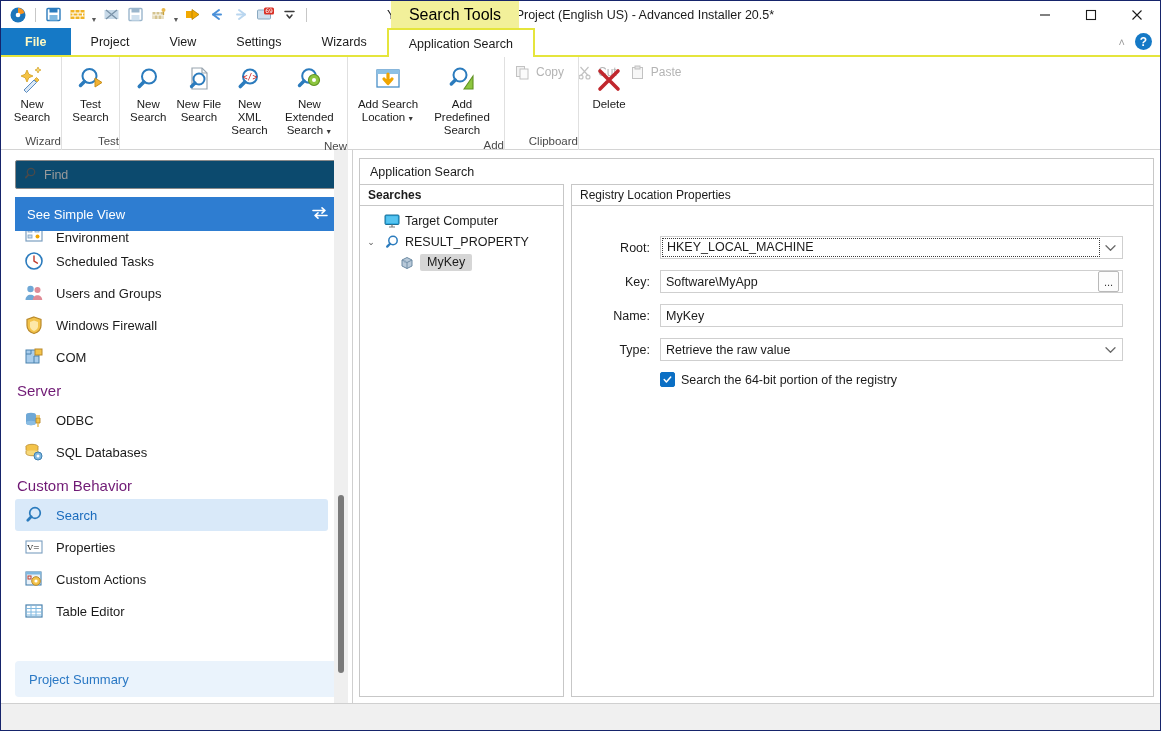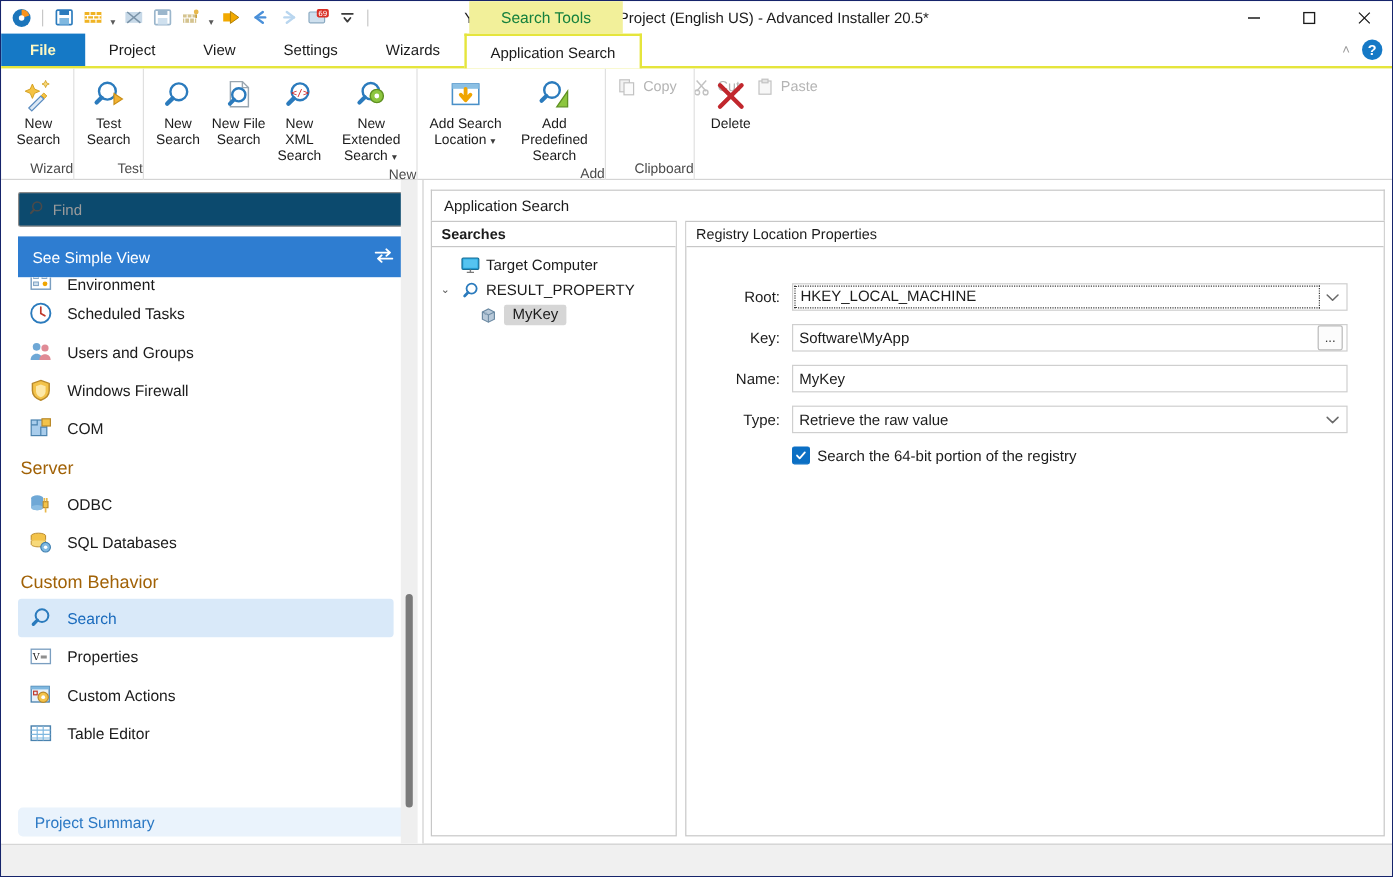--- a/index.html
+++ b/index.html
@@ -108,22 +108,22 @@
     margin-bottom: -2px;
     color: #1b1b1b;
     z-index: 3;
   }
   .ctx-band {
     position: absolute;
     left: 390px; top: 0;
     width: 128px; height: 27px;
     background: #f2f09a;
     display: flex; align-items: center; justify-content: center;
-    font-size: 13px;
-    color: #15803d;
+    font-size: 16px;
+    color: #000000;
     z-index: 2;
   }
   .tab-right {
     margin-left: auto;
     display: flex; align-items: center;
     padding-right: 8px;
     gap: 10px;
   }
   .chev-up { color: #9a9a9a; font-size: 11px; }
   .help-icon {
@@ -253,38 +253,38 @@
   }
   .nav-item.clipped { height: 14px; overflow: hidden; align-items: flex-end; }
   .nav-item.selected {
     background: #d9e9f9;
     color: #1a6bbd;
     border-radius: 3px;
   }
   .nav-item .ico { width: 22px; height: 22px; display:flex; align-items:center; justify-content:center; flex: none; }
   .nav-head {
     font-size: 15px;
-    color: #a16207;
+    color: #701a75;
     padding: 9px 0 5px 2px;
   }
   .sb-track {
     position: absolute;
     right: 4px; top: 0px;
     width: 14px; bottom: 0;
     background: #efefef;
   }
   .sb-thumb {
     position: absolute;
     left: 4px;
     width: 6px;
     background: #7a7a7a;
     border-radius: 3px;
   }
   .proj-summary {
-    height: 24px;
+    height: 36px;
     margin: 0 12px 6px 14px;
     background: #eaf3fc;
     border-radius: 4px;
     display: flex; align-items: center;
     padding-left: 14px;
     font-size: 13px;
     color: #2a78c4;
     box-sizing: border-box;
   }
 

